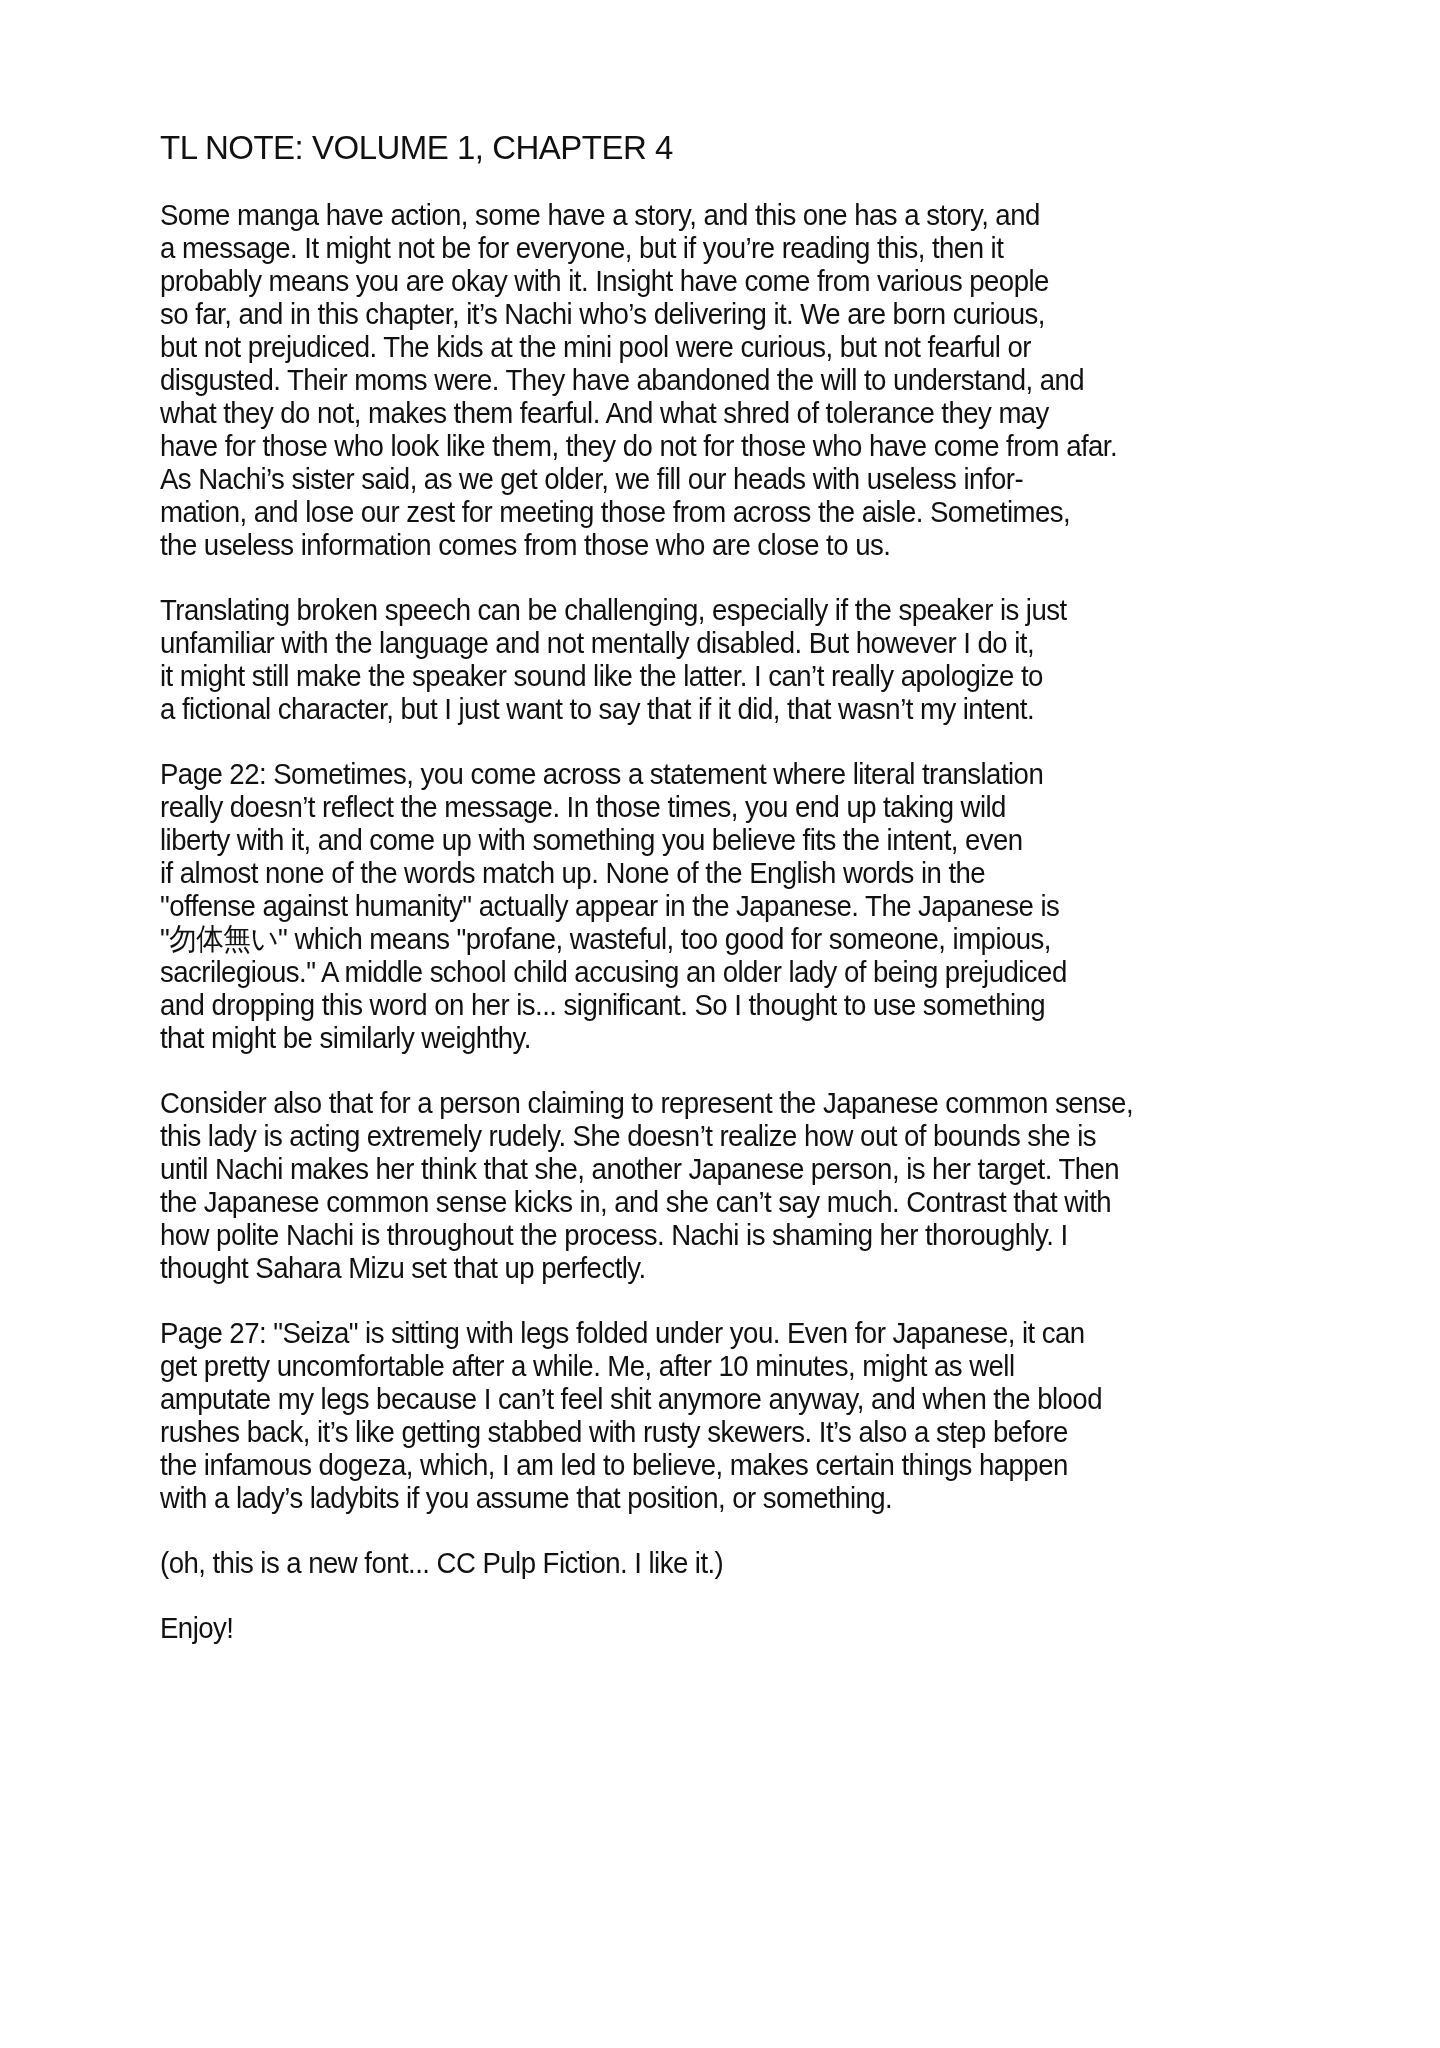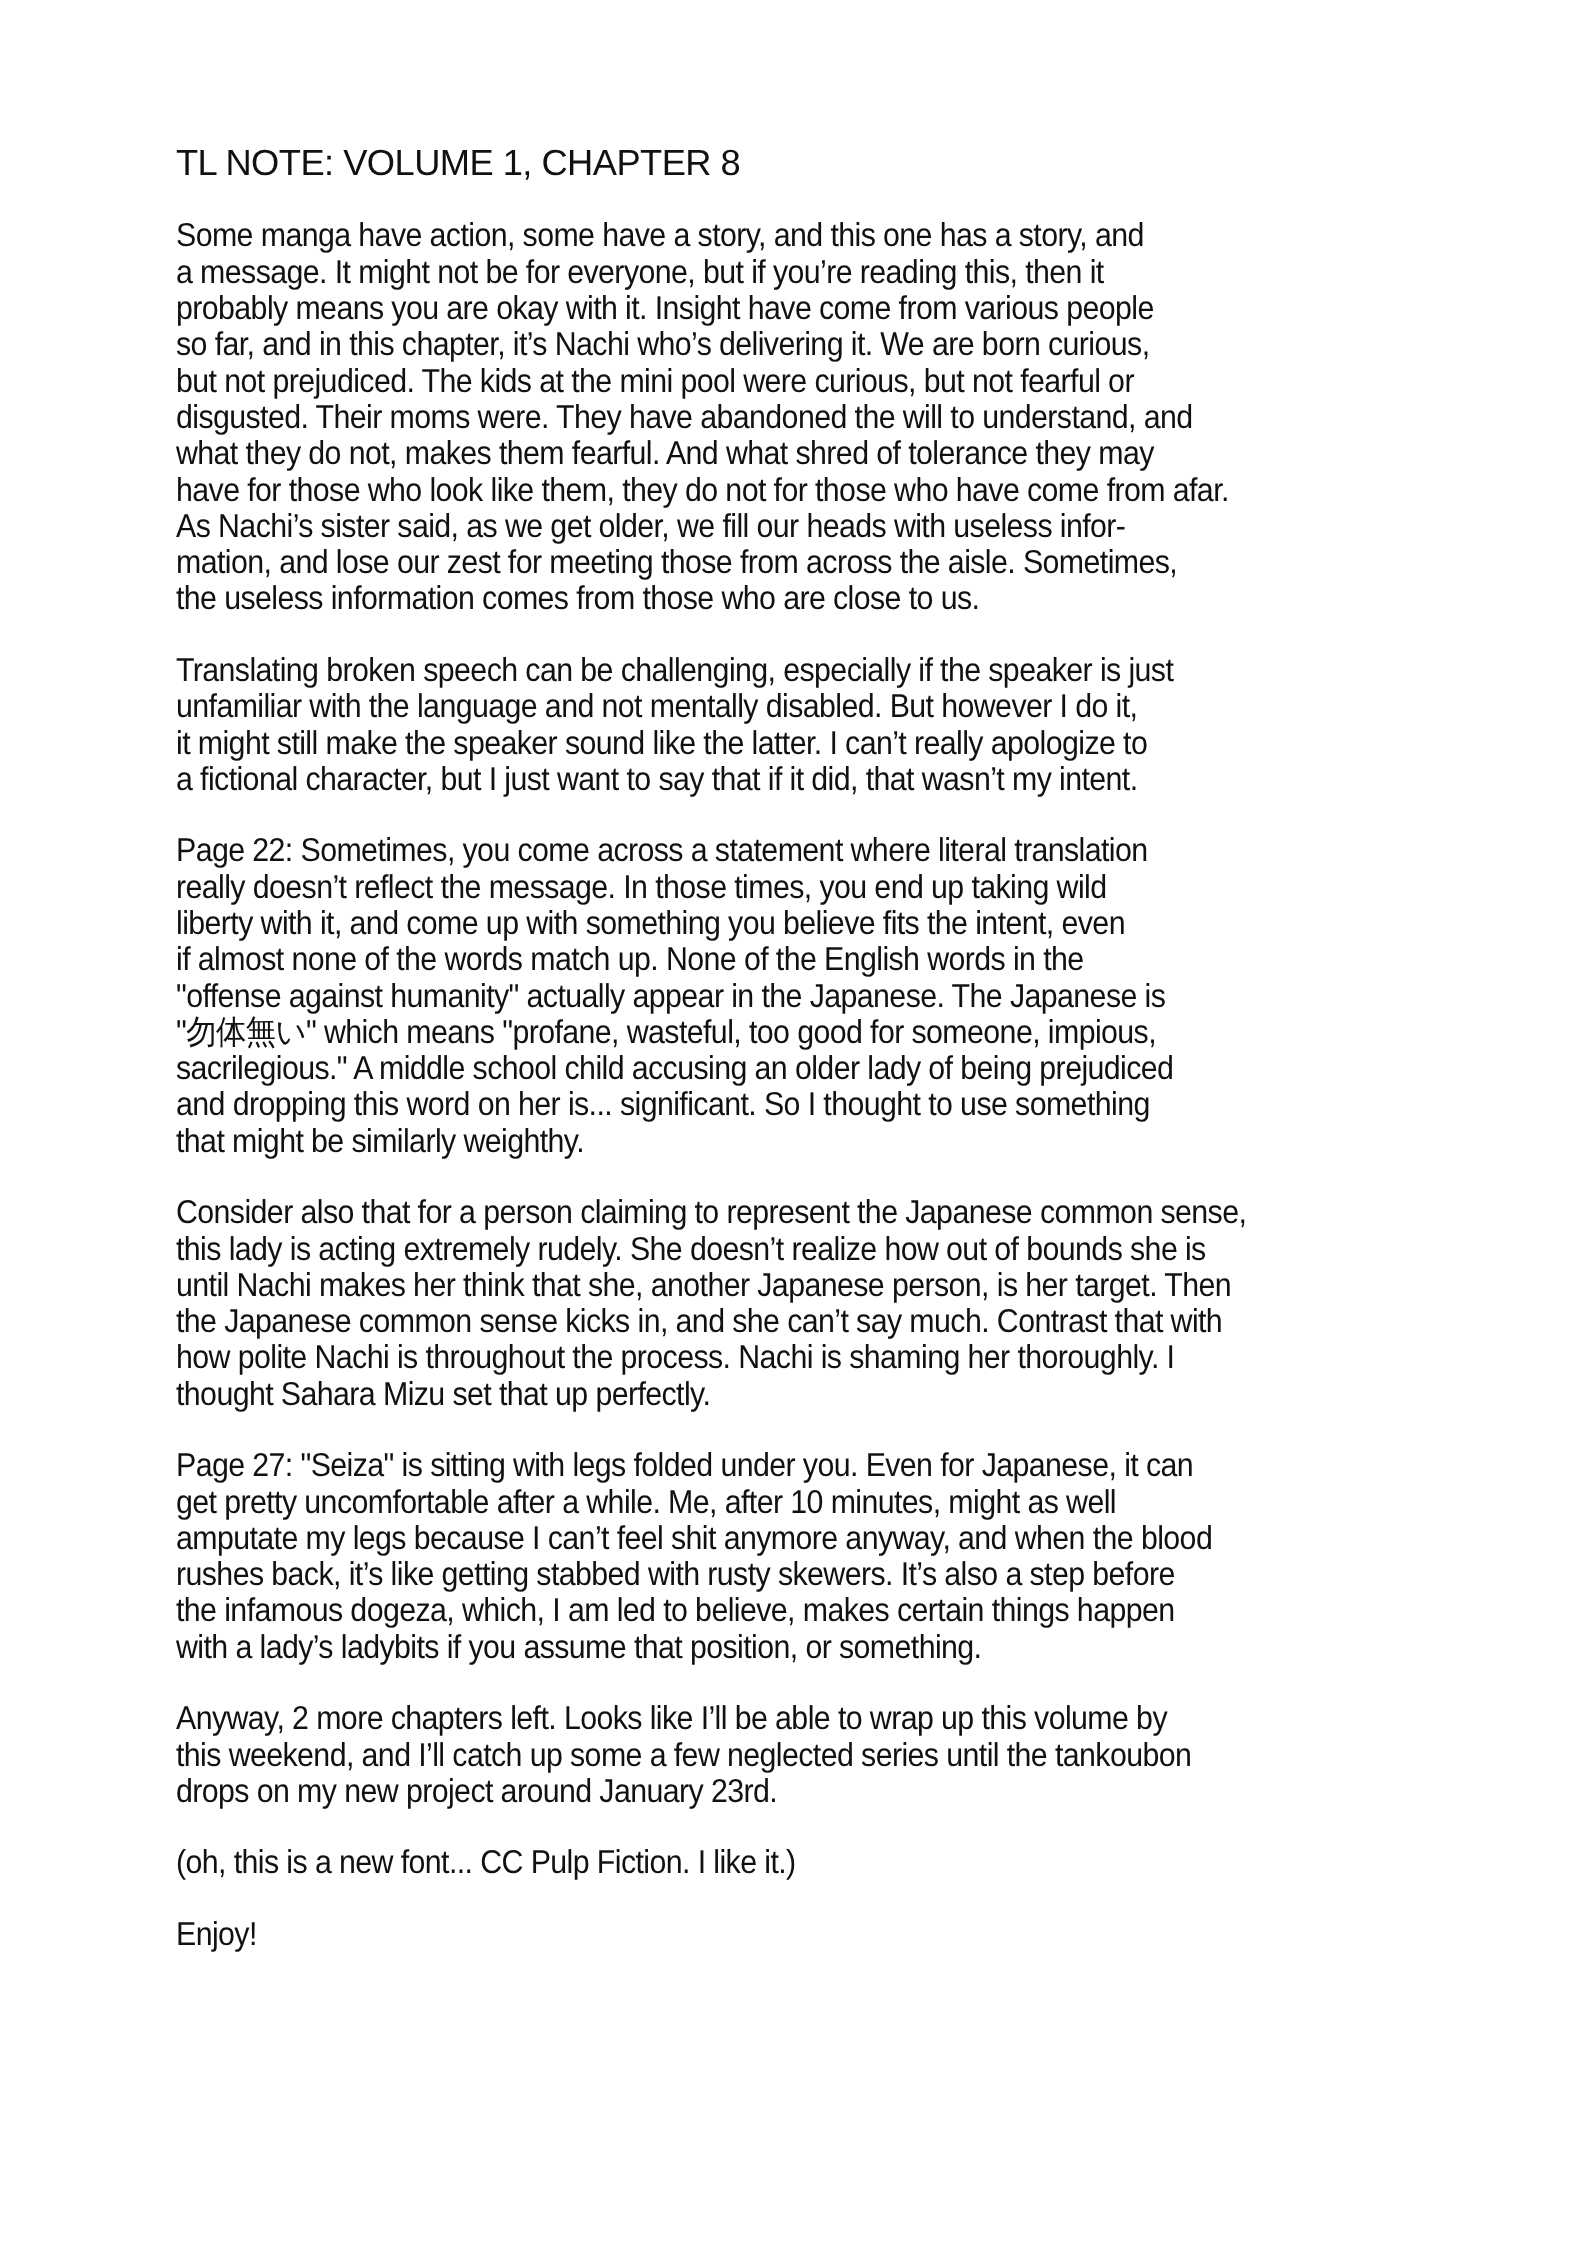--- a/index.html
+++ b/index.html
@@ -38,21 +38,21 @@
       white-space: nowrap;
       letter-spacing: -0.6px;
       transform: scaleX(0.92);
       transform-origin: left center;
     }
   </style>
 </head>
 <body>
 
 <div class="page">
-  <h1 class="title">TL NOTE: VOLUME 1, CHAPTER 8</h1>
+  <h1 class="title">TL NOTE: VOLUME 1, CHAPTER 4</h1>
 
   <div class="para">
     <span class="line">Some manga have action, some have a story, and this one has a story, and</span>
     <span class="line">a message. It might not be for everyone, but if you’re reading this, then it</span>
     <span class="line">probably means you are okay with it. Insight have come from various people</span>
     <span class="line">so far, and in this chapter, it’s Nachi who’s delivering it. We are born curious,</span>
     <span class="line">but not prejudiced. The kids at the mini pool were curious, but not fearful or</span>
     <span class="line">disgusted. Their moms were. They have abandoned the will to understand, and</span>
     <span class="line">what they do not, makes them fearful. And what shred of tolerance they may</span>
     <span class="line">have for those who look like them, they do not for those who have come from afar.</span>
@@ -91,25 +91,20 @@
 
   <div class="para">
     <span class="line">Page 27: "Seiza" is sitting with legs folded under you. Even for Japanese, it can</span>
     <span class="line">get pretty uncomfortable after a while. Me, after 10 minutes, might as well</span>
     <span class="line">amputate my legs because I can’t feel shit anymore anyway, and when the blood</span>
     <span class="line">rushes back, it’s like getting stabbed with rusty skewers. It’s also a step before</span>
     <span class="line">the infamous dogeza, which, I am led to believe, makes certain things happen</span>
     <span class="line">with a lady’s ladybits if you assume that position, or something.</span>
   </div>
 
-  <div class="para">
-    <span class="line">Anyway, 2 more chapters left. Looks like I’ll be able to wrap up this volume by</span>
-    <span class="line">this weekend, and I’ll catch up some a few neglected series until the tankoubon</span>
-    <span class="line">drops on my new project around January 23rd.</span>
-  </div>
 
   <div class="para">
     <span class="line">(oh, this is a new font... CC Pulp Fiction. I like it.)</span>
   </div>
 
   <div class="para">
     <span class="line">Enjoy!</span>
   </div>
 </div>
 

